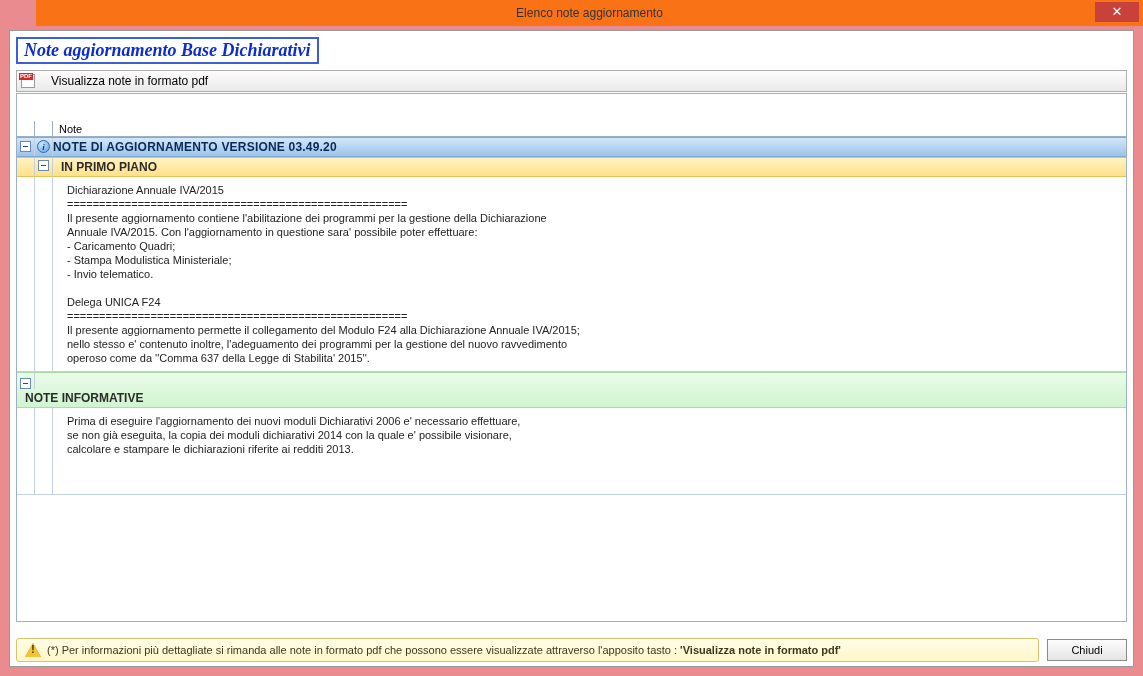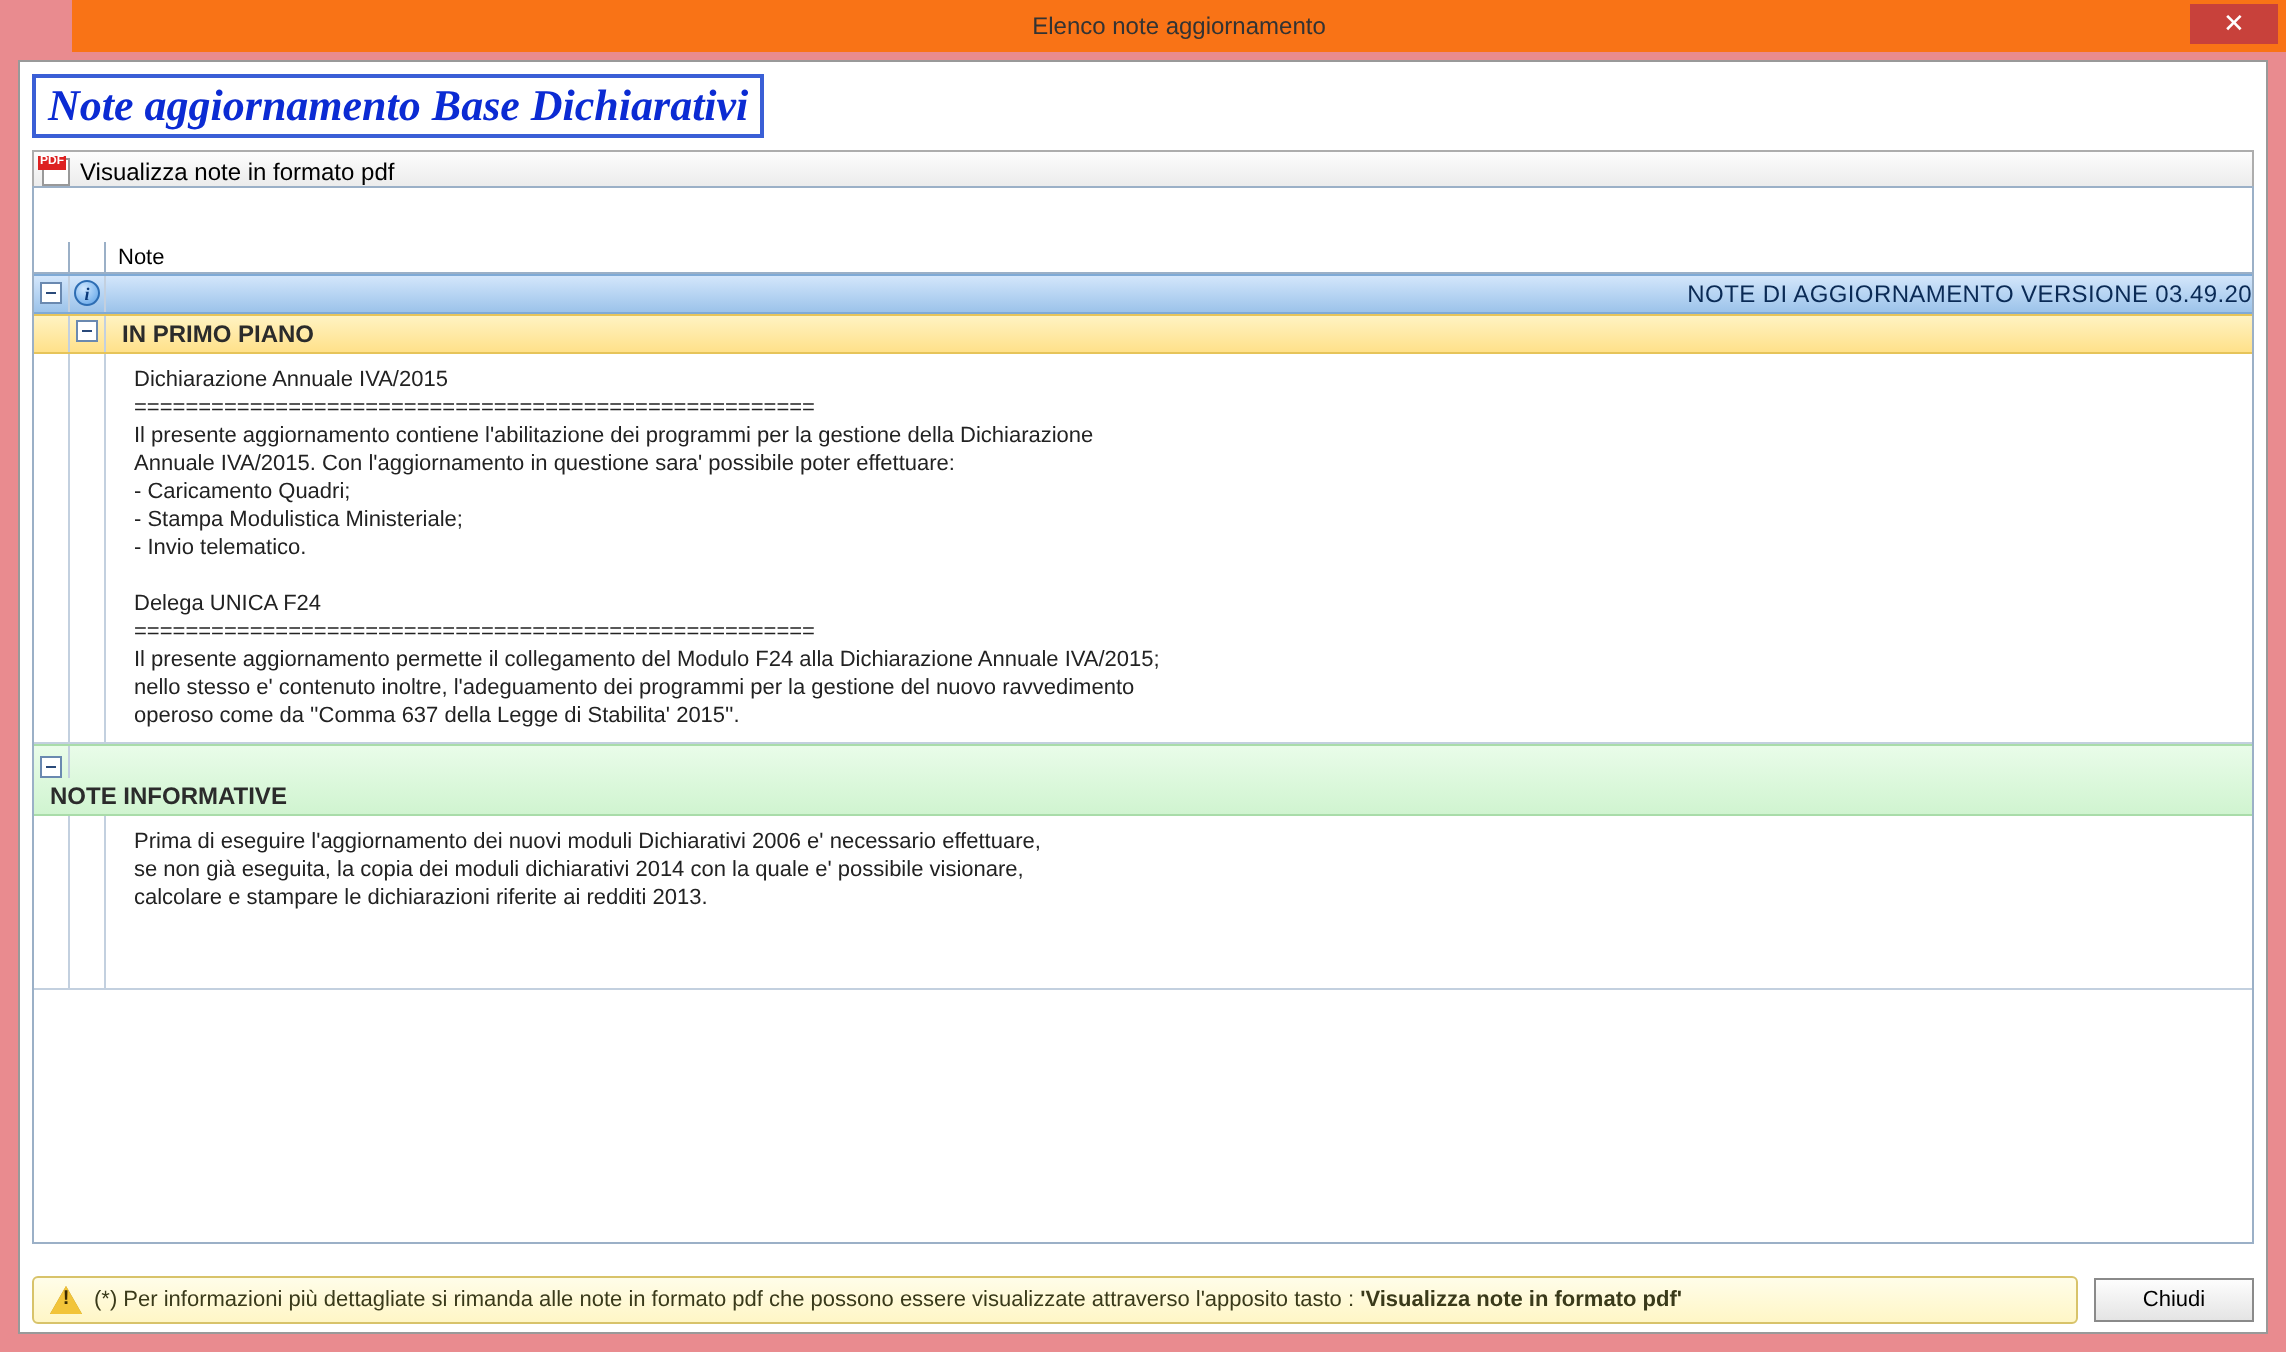--- a/index.html
+++ b/index.html
@@ -7,24 +7,24 @@
   body { background:#e98b8f; width:1143px; height:676px; position:relative; }
 
   
   .titlebar { height:26px; background:#f97316; position:relative; color:#333; font-size:12px; text-align:center; line-height:26px;margin-left:36px; }
   .titlebar .close { position:absolute; right:4px; top:2px; width:44px; height:20px; background:#c8413b; color:#fff; line-height:20px; text-align:center; font-family:Arial,sans-serif; font-size:13px; cursor:default; }
 
   
   .panel { position:absolute; top:30px; left:9px; right:9px; bottom:9px; background:#fff; border:1px solid #999; }
 
   
-  .heading { margin:6px 6px 4px 6px; display:inline-block; border:2px solid #3a5fd6; padding:1px 6px; color:#0b2bd3; font-weight:bold; font-style:italic; font-size:22px; font-family:"Times New Roman", serif; }
+  .heading { margin:6px 6px 4px 6px; display:inline-block; border:2px solid #3a5fd6; padding:1px 6px; color:#0b2bd3; font-weight:bold; font-style:italic; font-size:18px; font-family:"Times New Roman", serif; }
 
   
-  .pdfbar { margin:2px 6px; border:1px solid #adadad; background:linear-gradient(#fdfdfd,#e9e9e9); height:22px; display:flex; align-items:center; gap:5px; padding:0 4px; }
+  .pdfbar { margin:2px 6px; border:1px solid #adadad; background:linear-gradient(#fdfdfd,#e9e9e9); height:22px; display:flex; align-items:center; gap:16px; padding:0 4px; }
   .pdficon { width:14px; height:14px; display:inline-block; position:relative; }
   .pdficon::before { content:""; position:absolute; inset:0; background:#fff; border:1px solid #999; }
   .pdficon::after  { content:"PDF"; position:absolute; top:-1px; left:-2px; font-size:6px; font-weight:bold; background:#d22; color:#fff; padding:0 1px; line-height:7px; }
 
   
   .grid { position:absolute; top:62px; left:6px; right:6px; bottom:44px; border:1px solid #9bb0c7; background:#fff; overflow:hidden; }
   .ghead { height:16px; border-bottom:1px solid #9bb0c7; display:flex; background:#fff;margin-top:27px; }
   .ghead .c0 { width:18px; border-right:1px solid #9bb0c7; }
   .ghead .c1 { width:18px; border-right:1px solid #9bb0c7; }
   .ghead .c2 { flex:1; padding-left:6px; line-height:16px; font-size:11px; }
@@ -34,21 +34,21 @@
   .row .c1 { width:18px; border-right:1px solid #c3d0df; display:flex; align-items:flex-start; justify-content:center; padding-top:2px;}
   .row .c2 { flex:1; padding:2px 0 2px 12px; }
 
   .collapse { width:11px; height:11px; border:1px solid #6a89b0; background:#fff; position:relative; cursor:default; }
   .collapse::before { content:""; position:absolute; left:2px; right:2px; top:4px; height:1px; background:#2a4a7a; }
 
   .info-icon { width:13px; height:13px; border-radius:50%; background:radial-gradient(circle at 35% 30%,#cfe7ff,#5aa0e6); border:1px solid #2d6db3; position:relative; }
   .info-icon::after { content:"i"; position:absolute; inset:0; text-align:center; font-style:italic; font-weight:bold; color:#0b3a7a; font-size:9px; line-height:12px; font-family:Georgia,serif;}
 
   .r-version { background:linear-gradient(#d3e6fb,#9cc3ea); border-top:1px solid #7faad6; border-bottom:1px solid #7faad6; }
-  .r-version .c2 { font-weight:normal; color:#0a2a55; text-align:right; padding-left:0; letter-spacing:0.2px;}
+  .r-version .c2 { font-weight:bold; color:#0a2a55; text-align:left; padding-left:0; letter-spacing:0.2px;}
 
   .r-primo { background:linear-gradient(#fff3c2,#ffe18a); border-top:1px solid #e6c45a; border-bottom:1px solid #e6c45a; }
   .r-primo .c2 { font-weight:bold; color:#2b2b2b; padding-left:8px; }
 
   .r-info  { background:linear-gradient(#e9fce9,#d0f4d0); border-top:1px solid #a9dca9; border-bottom:1px solid #a9dca9;flex-direction:column; }
   .r-info  .c2 { font-weight:bold; color:#2b2b2b; padding-left:8px; }
 
   .r-body .c2 { white-space:pre; font-size:11px; line-height:14px; color:#222; padding:6px 8px 6px 14px;}
   .r-body { border-bottom:1px solid #c3d0df; }
   .r-body.tall .c2 { min-height:180px; }

